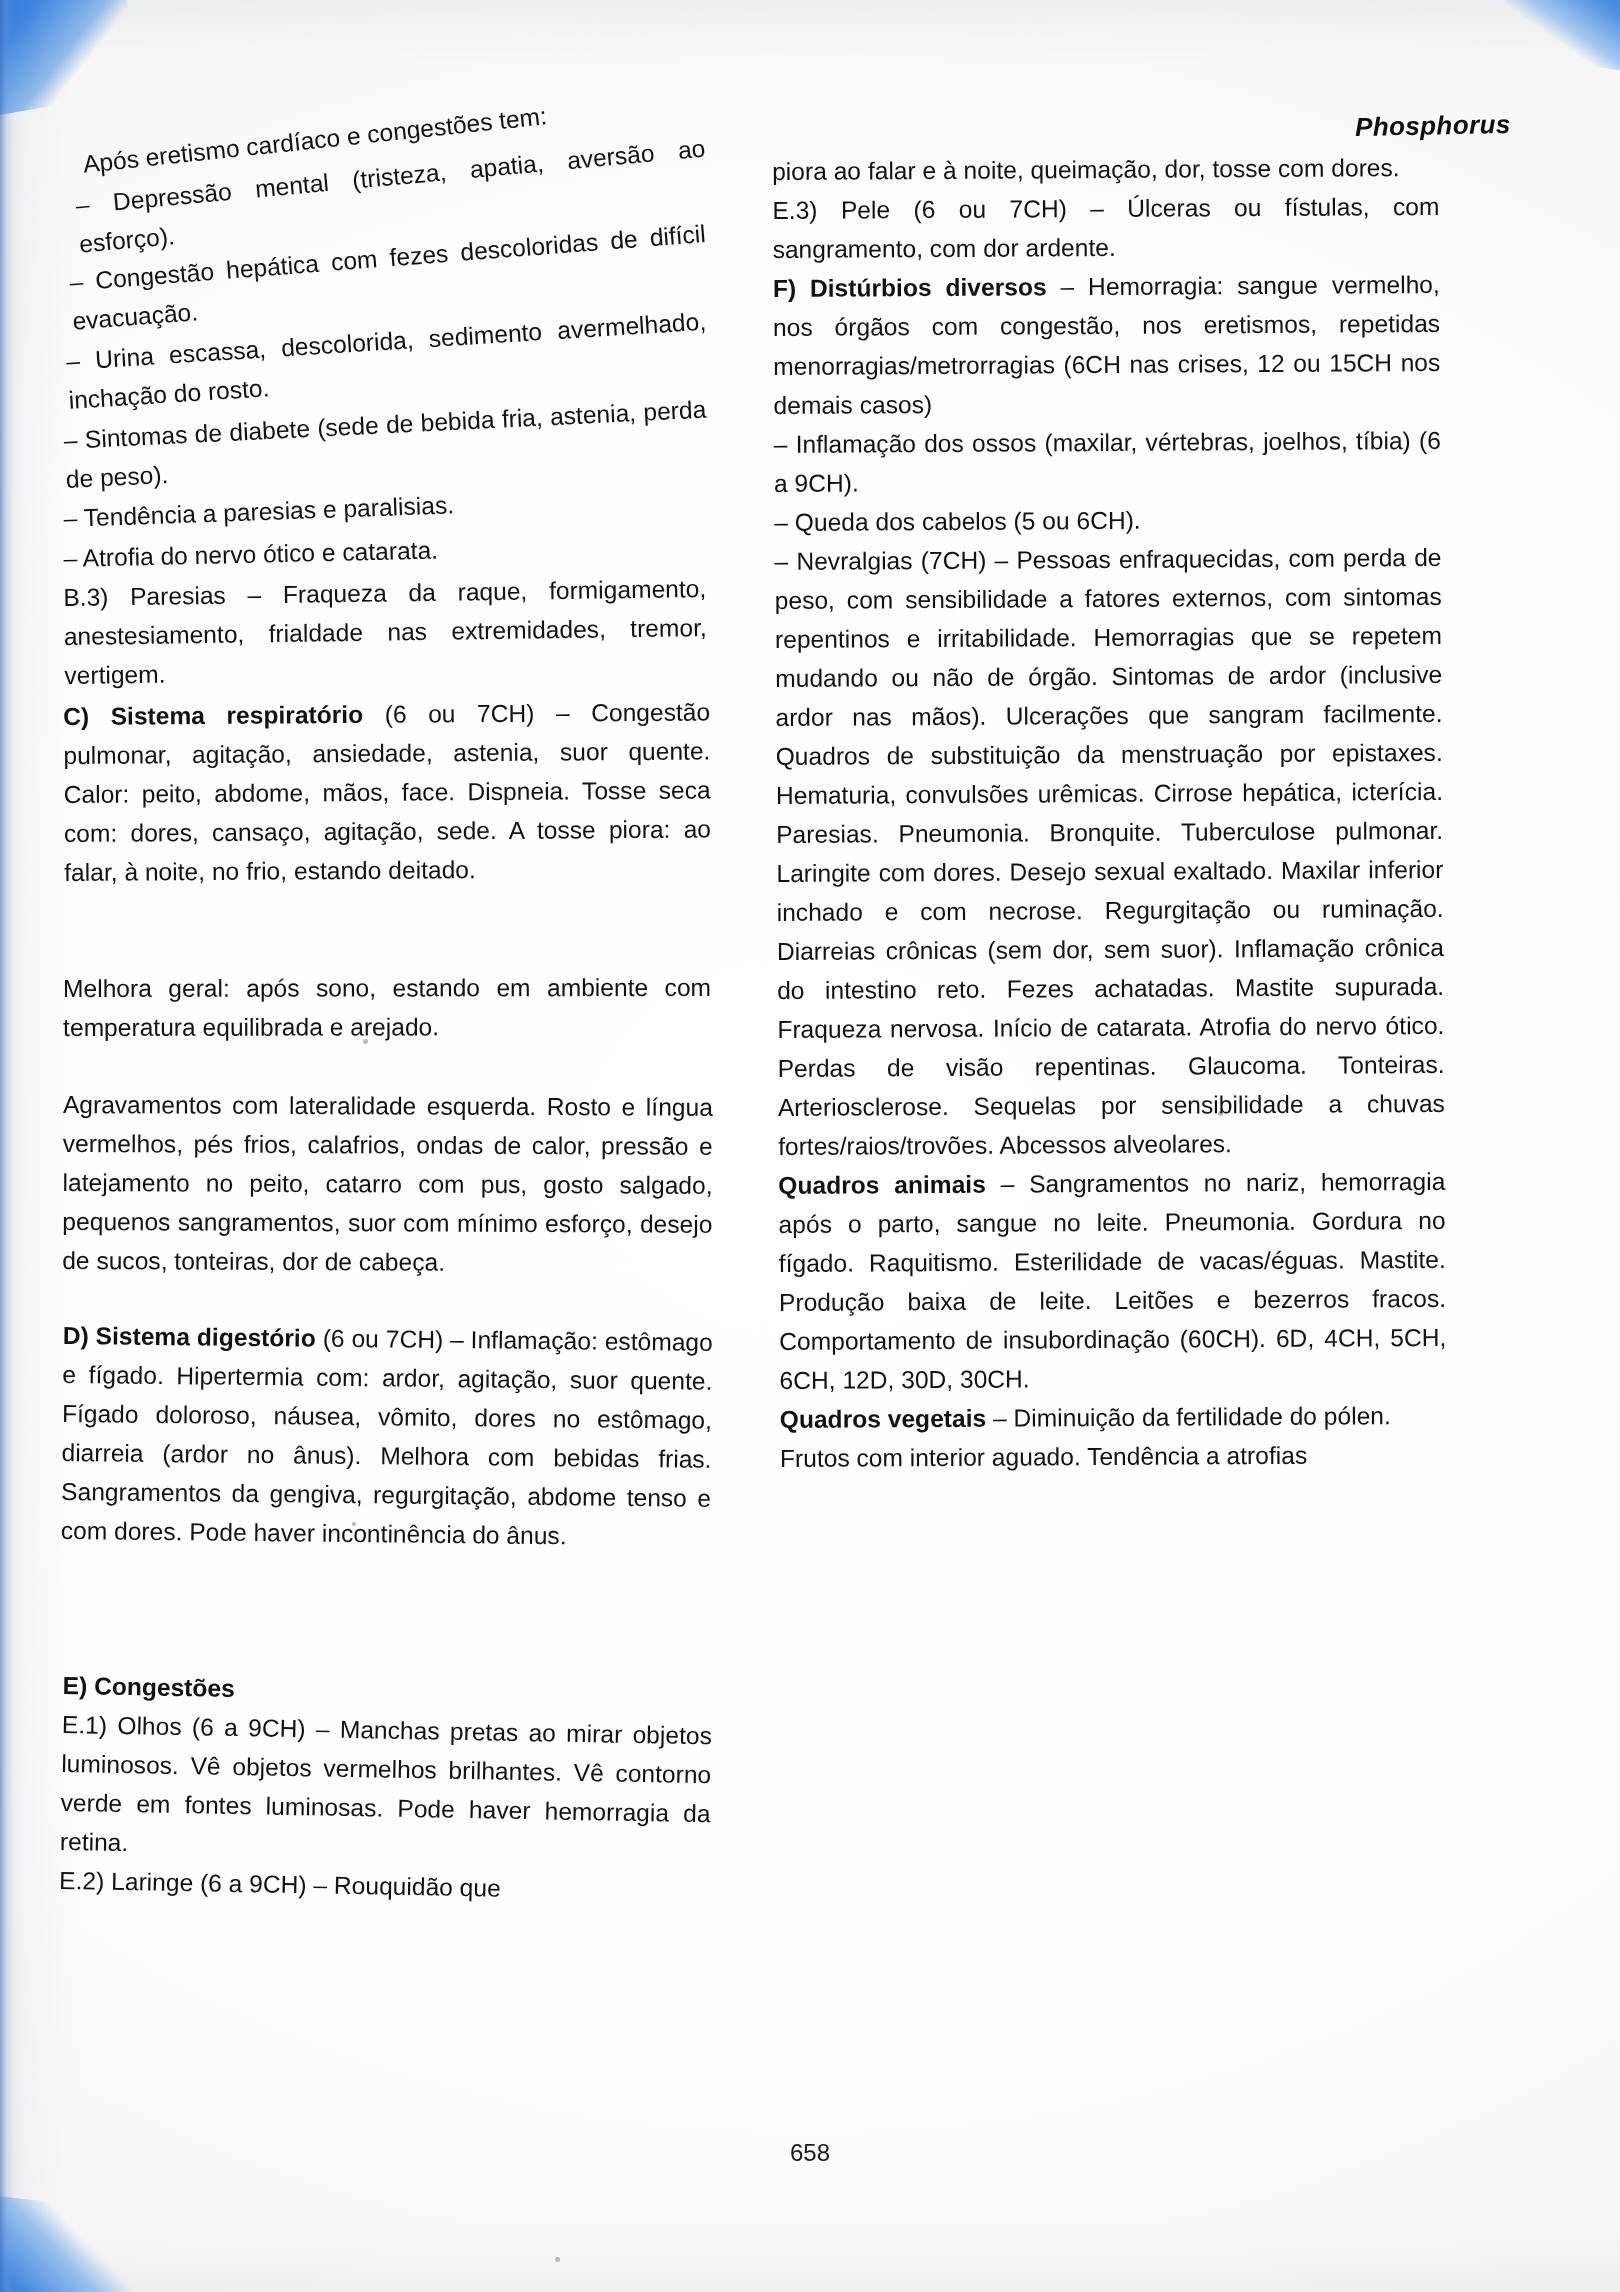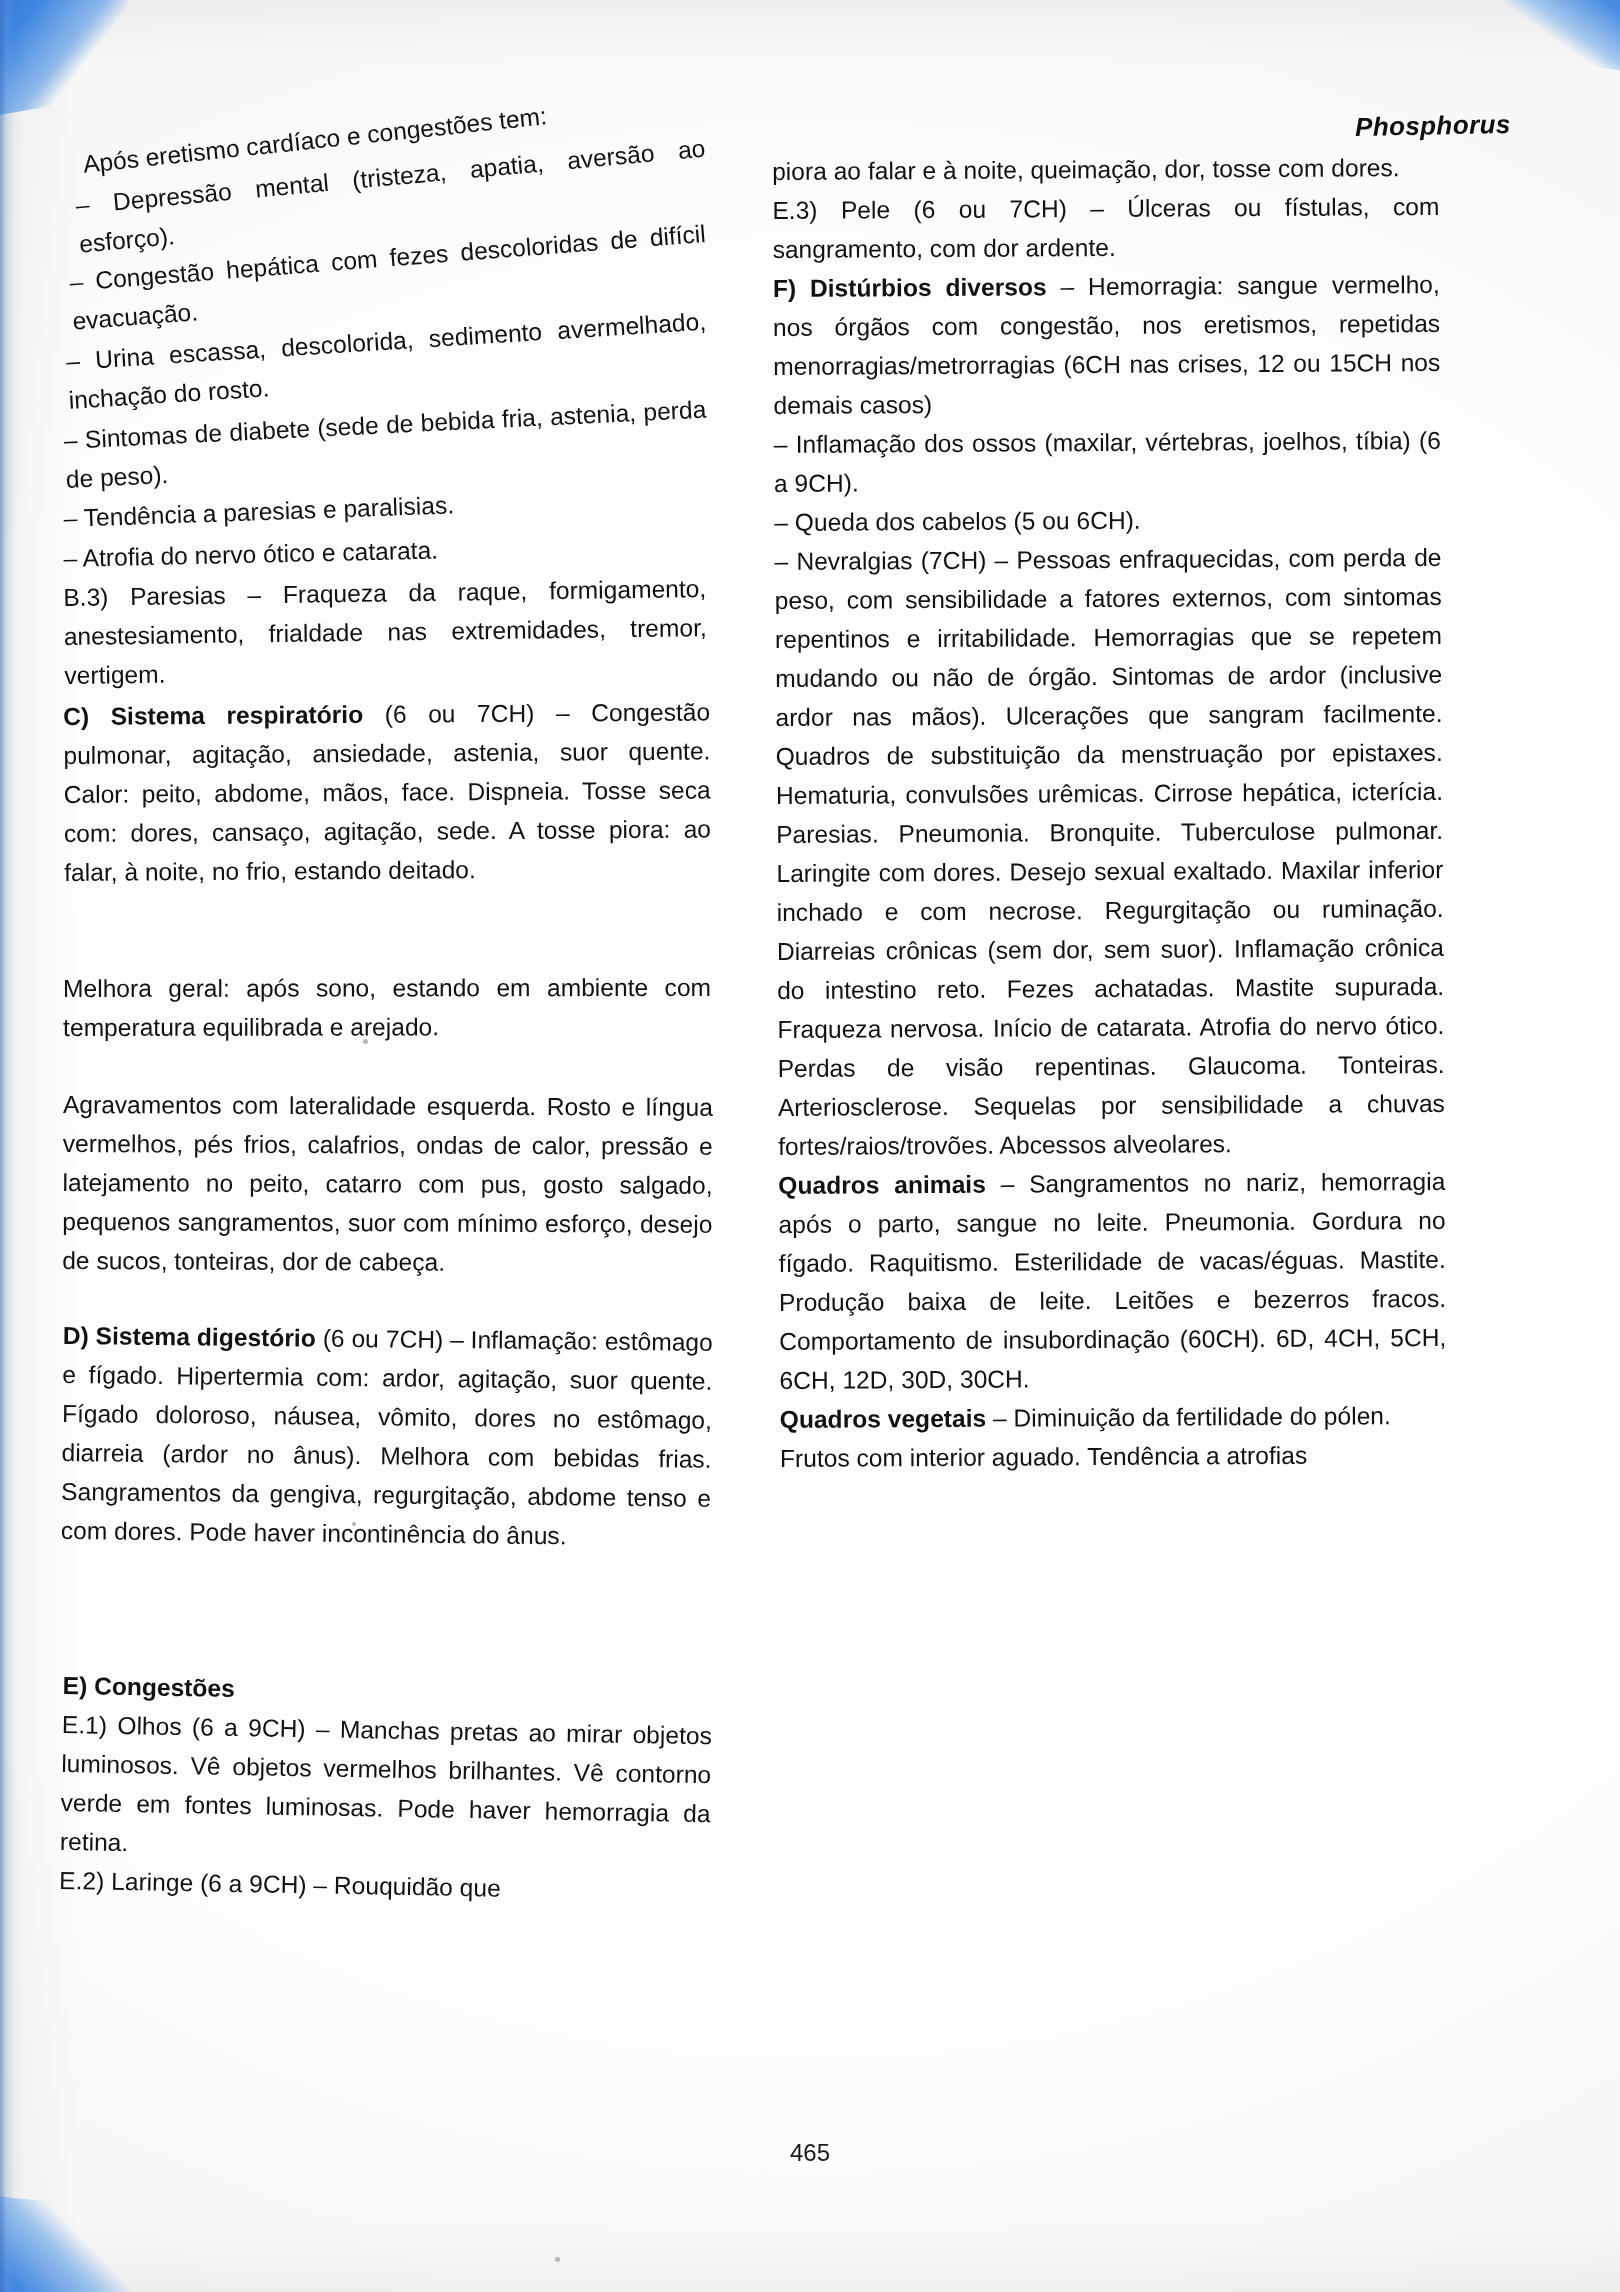--- a/index.html
+++ b/index.html
@@ -232,16 +232,16 @@
     <p class="para last-flush">– Queda dos cabelos (5 ou 6CH).</p>
 
     <p class="para">– Nevralgias (7CH) – Pessoas enfraquecidas, com perda de peso, com sensibilidade a fatores externos, com sintomas repentinos e irritabilidade. Hemorragias que se repetem mudando ou não de órgão. Sintomas de ardor (inclusive ardor nas mãos). Ulcerações que sangram facilmente. Quadros de substituição da menstruação por epistaxes. Hematuria, convulsões urêmicas. Cirrose hepática, icterícia. Paresias. Pneumonia. Bronquite. Tuberculose pulmonar. Laringite com dores. Desejo sexual exaltado. Maxilar inferior inchado e com necrose. Regurgitação ou ruminação. Diarreias crônicas (sem dor, sem suor). Inflamação crônica do intestino reto. Fezes achatadas. Mastite supurada. Fraqueza nervosa. Início de catarata. Atrofia do nervo ótico. Perdas de visão repentinas. Glaucoma. Tonteiras. Arteriosclerose. Sequelas por sensibilidade a chuvas fortes/raios/trovões. Abcessos alveolares.</p>
 
     <p class="para"><span class="bold">Quadros animais</span><span> – Sangramentos no nariz, hemorragia após o parto, sangue no leite. Pneumonia. Gordura no fígado. Raquitismo. Esterilidade de vacas/éguas. Mastite. Produção baixa de leite. Leitões e bezerros fracos. Comportamento de insubordinação (60CH). 6D, 4CH, 5CH, 6CH, 12D, 30D, 30CH.</span></p>
 
     <p class="para last-flush"><span class="bold">Quadros vegetais</span><span> – Diminuição da fertilidade do pólen. Frutos com interior aguado. Tendência a atrofias</span></p>
 
   </div>
 
-  <div id="page-folio">465</div>
+  <div id="page-folio">658</div>
 
 </div>
 
 
 </body></html>

